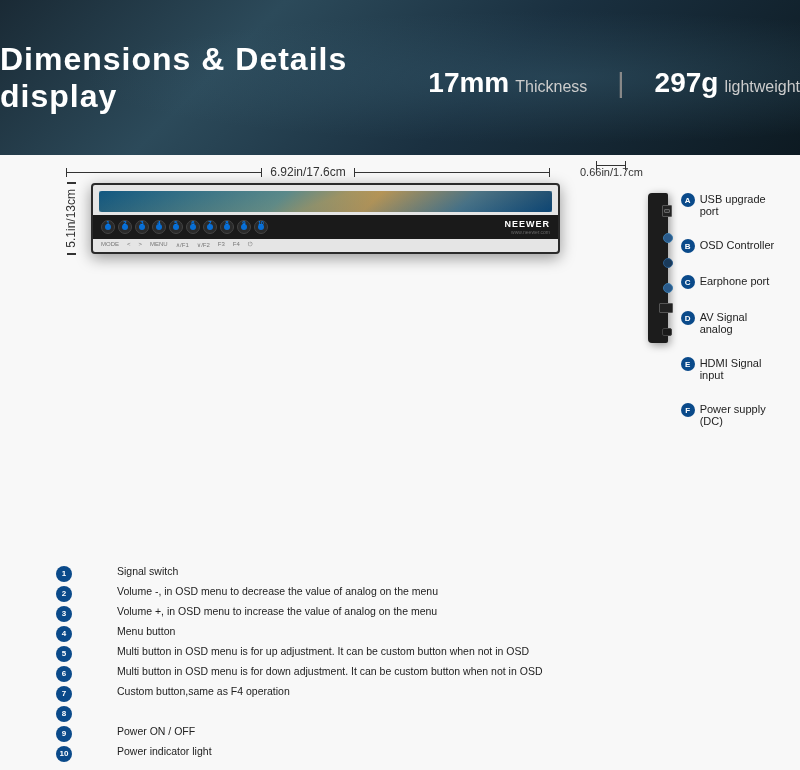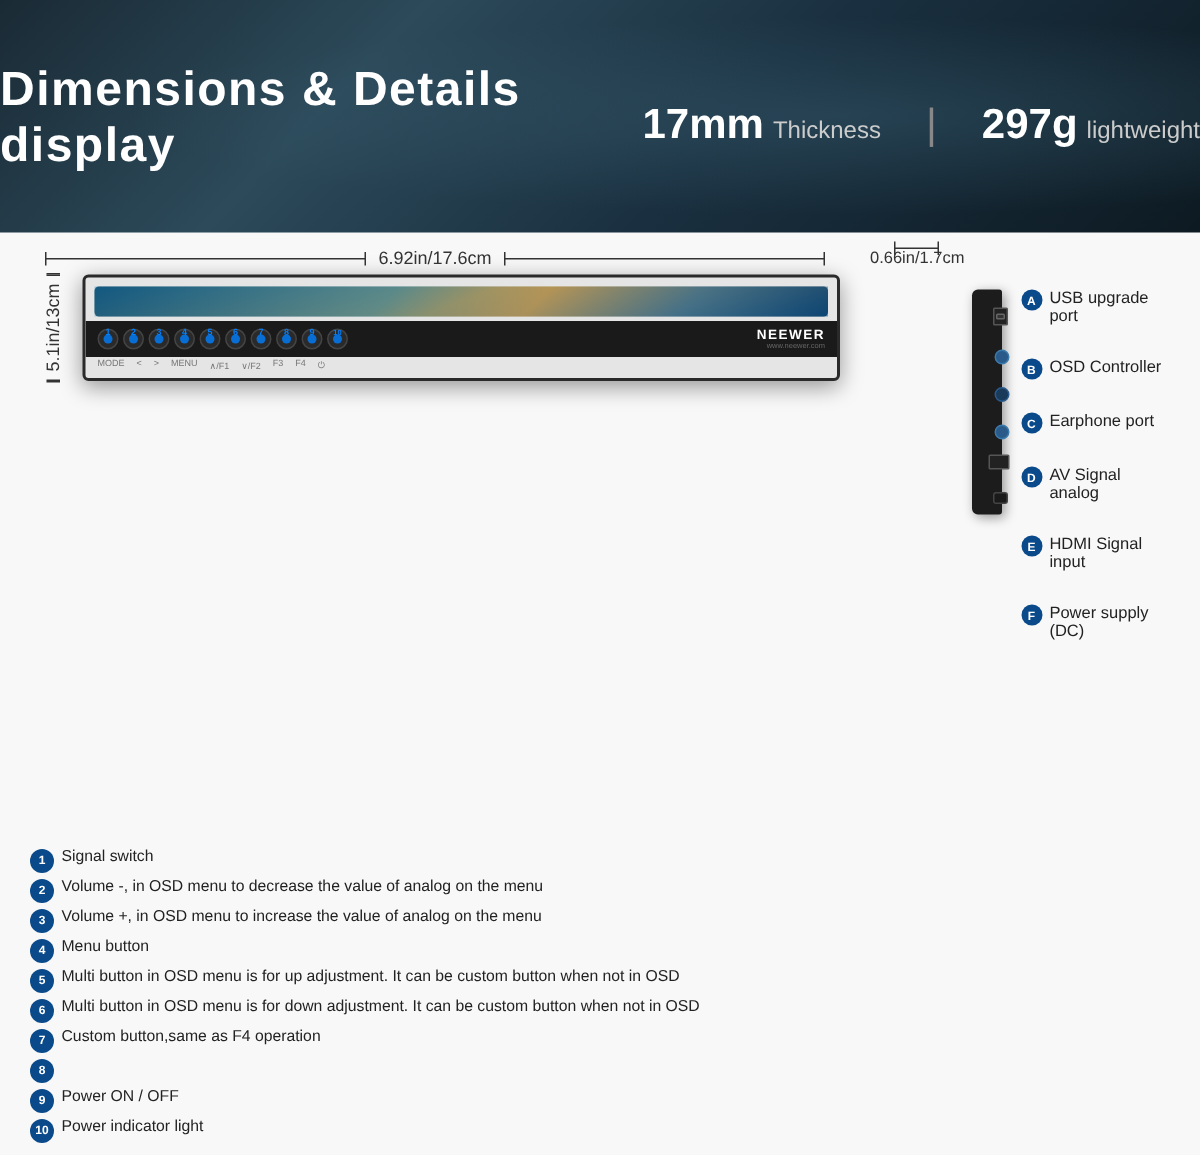--- a/index.html
+++ b/index.html
@@ -66,20 +66,21 @@
       font-weight: 100;
     }
 
     
     #main {
       width: 800px;
       height: 615px;
       background: #f8f8f8;
       display: flex;
       flex-direction: column;
+      padding-left: 36px;
     }
 
     
     #dimensions {
       display: flex;
       padding: 10px 20px 5px 20px;
       gap: 20px;
       flex: 1;
     }
 
@@ -352,20 +353,21 @@
       font-size: 8px;
       font-weight: bold;
       display: flex;
       align-items: center;
       justify-content: center;
       flex-shrink: 0;
       margin-top: 1px;
     }
     .label-text {
       flex: 1;
+      margin-left: 40px;
     }
     .right-label-item {
       display: flex;
       align-items: flex-start;
       gap: 5px;
       margin-bottom: 10px;
       font-size: 11px;
       color: #222;
     }
   </style>

